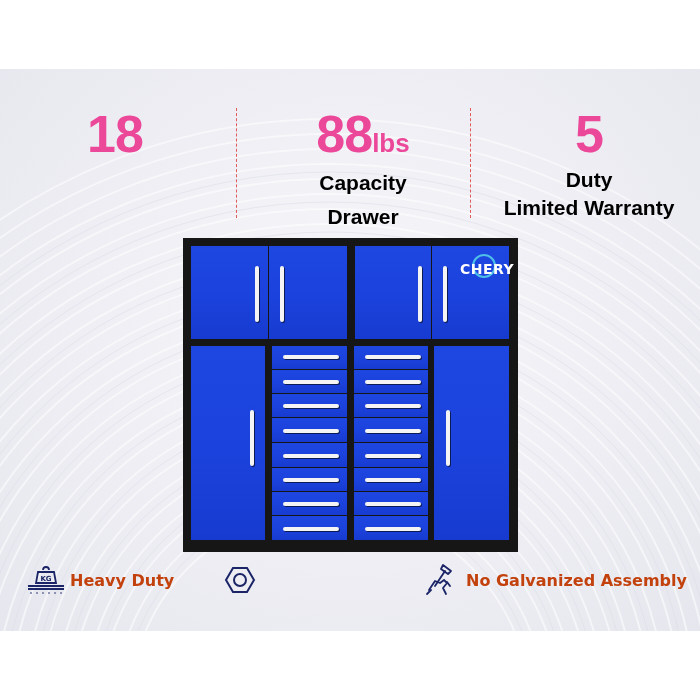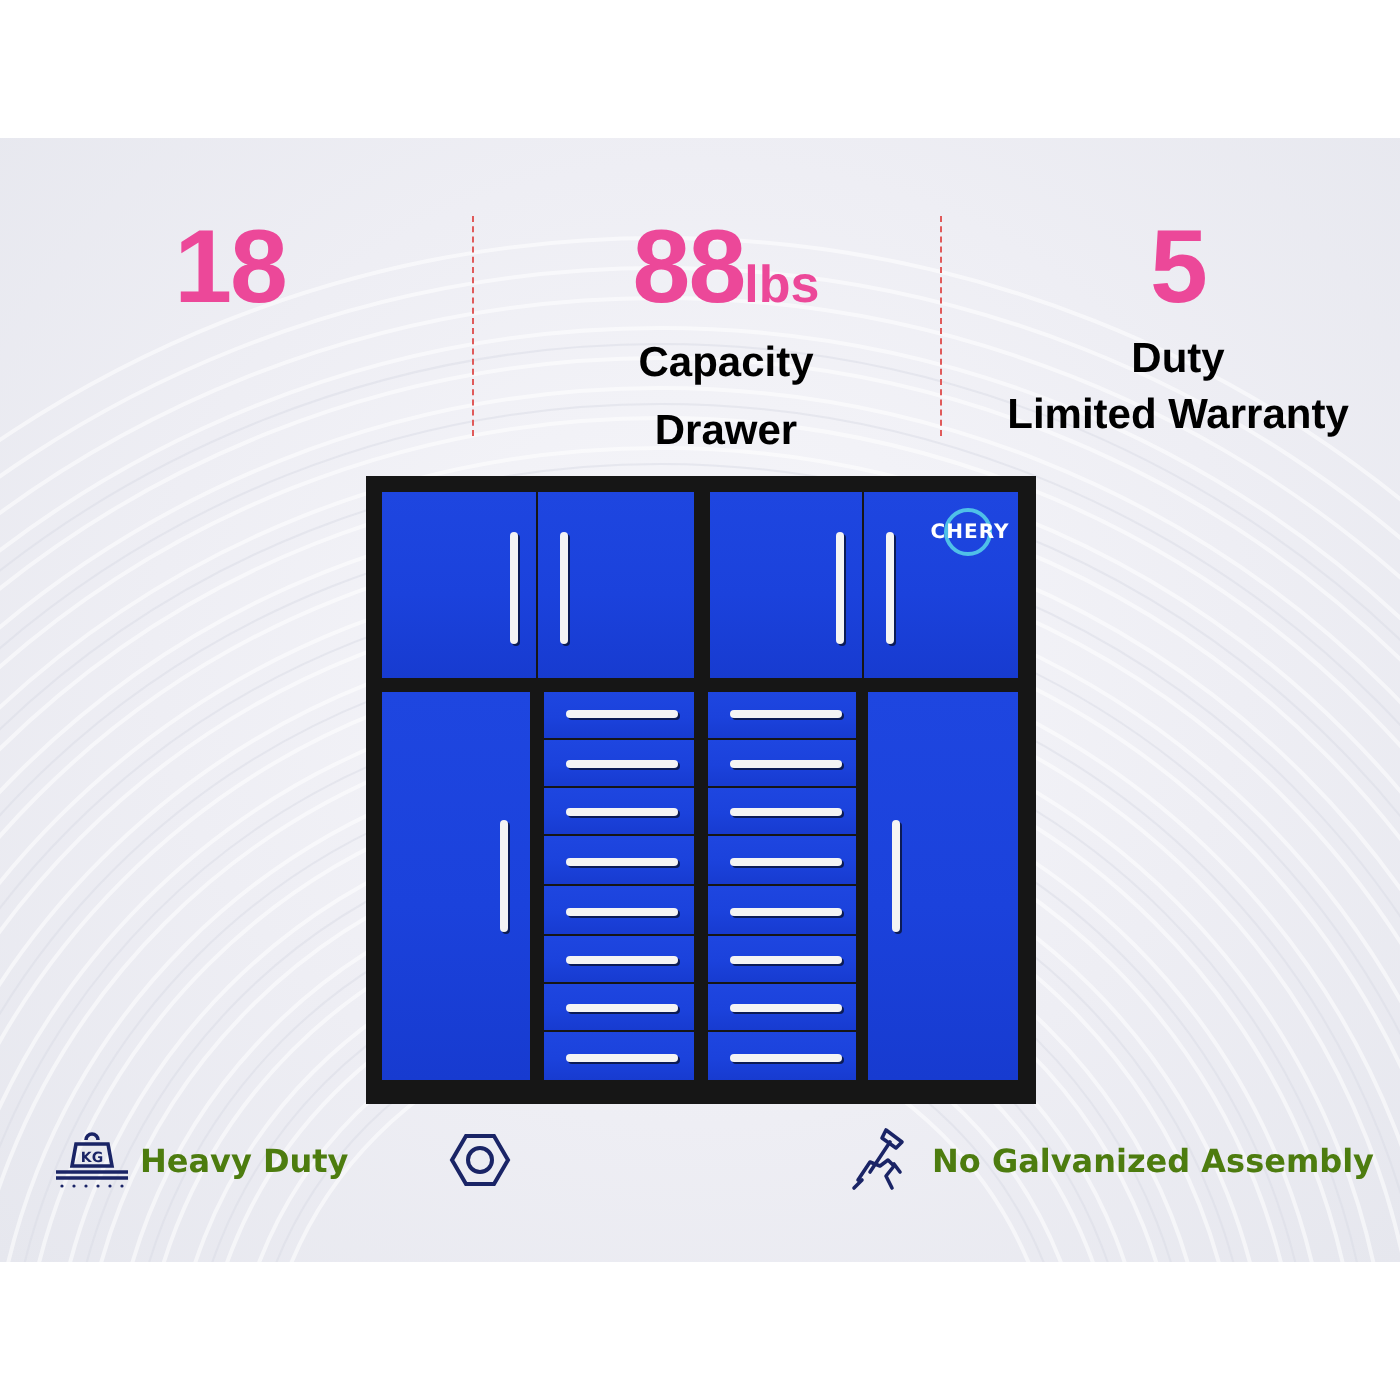--- a/index.html
+++ b/index.html
@@ -41,27 +41,27 @@
     }
     .logo {
       position: absolute; left: 460px; top: 254px; width: 50px; height: 30px; text-align: center;
     }
     .logo .ring {
       position: absolute; left: 12px; top: 0; width: 24px; height: 24px; border-radius: 50%;
       border: 2px solid #4fc0e8; box-sizing: border-box;
     }
     .logo .txt {
       position: absolute; left: 0; top: 7px; width: 50px; color: #ffffff; font-weight: 700;
-      font-size: 10px; letter-spacing: 0.5px; font-family: "DejaVu Sans", sans-serif;
+      font-size: 14px; letter-spacing: 0.5px; font-family: "DejaVu Sans", sans-serif;
     }
 
     .feature { position: absolute; top: 562px; height: 36px; display: flex; align-items: center; }
     .feature .ficon { width: 40px; height: 36px; display: flex; align-items: center; justify-content: center; }
     .feature .ftxt {
-      color: #4d7c0f; font-weight: 700; font-size: 16px; margin-left: 4px; white-space: nowrap;
+      color: #c2410c; font-weight: 700; font-size: 16px; margin-left: 4px; white-space: nowrap;
       font-family: "DejaVu Sans", sans-serif;
     }
   </style>
 </head>
 <body>
 
 <div class="band">
   <svg width="700" height="562" viewBox="0 0 700 562">
     <g fill="none" stroke="#ffffff" stroke-opacity="0.55" stroke-width="2">
       <circle cx="330" cy="640" r="200"></circle>

